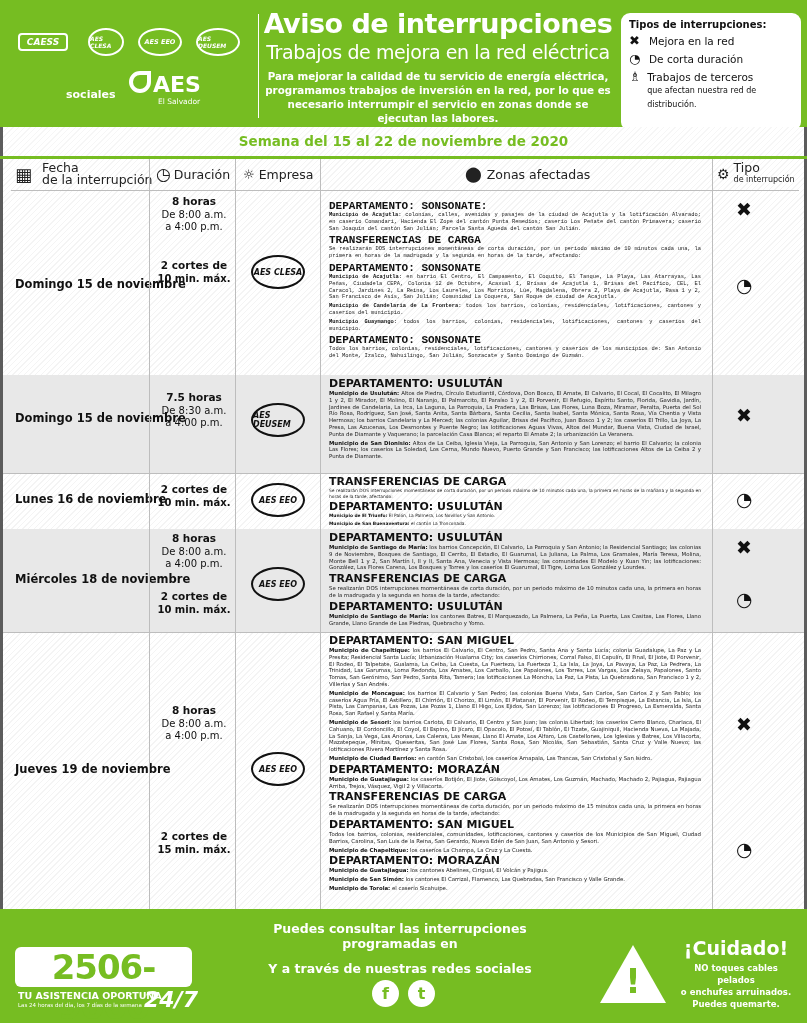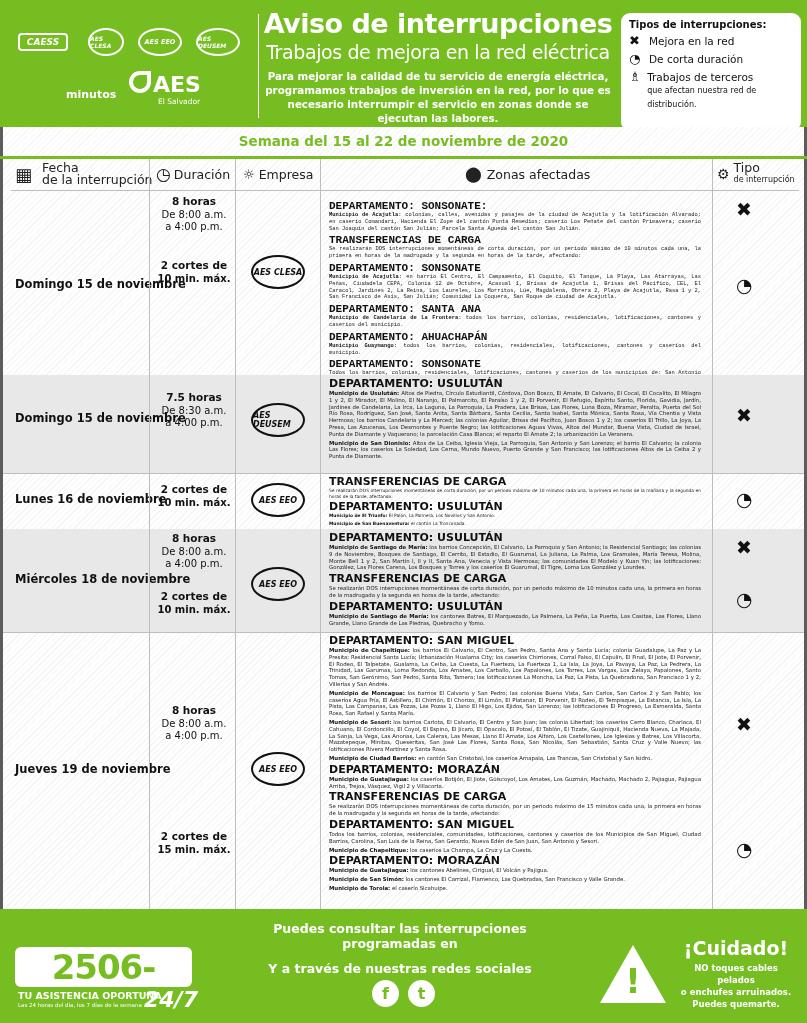--- a/index.html
+++ b/index.html
@@ -50,21 +50,21 @@
 </style>
 </head>
 <body>
 
 <div id="top">
   <div id="logos">
     <div class="logo" style="left:18px;top:33px;width:50px;height:18px;border-radius:4px;font-size:9px">CAESS</div>
     <div class="logo" style="left:88px;top:28px;width:36px;height:28px;border-radius:50%;font-size:6px">AES CLESA</div>
     <div class="logo" style="left:138px;top:28px;width:44px;height:28px;border-radius:50%;font-size:6.5px">AES EEO</div>
     <div class="logo" style="left:196px;top:28px;width:44px;height:28px;border-radius:50%;font-size:6px">AES DEUSEM</div>
-    <span style="position:absolute;left:66px;top:88px;color:#fff;font-weight:bold;font-size:11px">minutos</span>
+    <span style="position:absolute;left:66px;top:88px;color:#fff;font-weight:bold;font-size:11px">sociales</span>
     <span style="position:absolute;left:129px;top:71px;width:22px;height:22px;border-radius:50% 0 50% 50%;border:4px solid #fff"></span>
     <span style="position:absolute;left:153px;top:72px;color:#fff;font-weight:bold;font-size:22px">AES</span>
     <span style="position:absolute;left:158px;top:97px;color:#fff;font-size:7.5px">El Salvador</span>
   </div>
   <div id="vsep"></div>
   <div id="titlebox">
     <div id="t1">Aviso de interrupciones</div>
     <div id="t2">Trabajos de mejora en la red eléctrica</div>
     <div id="t3">Para mejorar la calidad de tu servicio de energía eléctrica, programamos trabajos de inversión en la red, por lo que es necesario interrumpir el servicio en zonas donde se ejecutan las labores.</div>
   </div>
@@ -118,23 +118,21 @@
         <div class="dur" style="top: 4px;"><b>8 horas</b><br><span>De 8:00 a.m.</span><br><span>a 4:00 p.m.</span></div>
         <div class="dur" style="top: 68px;"><b>2 cortes de</b><br><span style="font-weight: bold;">10 min. máx.</span></div>
         <div class="emp" style="top: 64px; font-size: 8px;">AES CLESA</div>
         <div class="zone" style="top: 9px; font-family: Liberation Mono, monospace;">
           <h4>DEPARTAMENTO: SONSONATE:</h4>
           <p><b>Municipio de Acajutla:</b><span> colonias, calles, avenidas y pasajes de la ciudad de Acajutla y la lotificación Alvarado; en caserío Comandari, Hacienda El Zope del cantón Punta Remedios; caserío Los Peñate del cantón Primavera; caserío San Joaquín del cantón San Julián; Parcela Santa Agueda del cantón San Julián.</span></p>
           <h4>TRANSFERENCIAS DE CARGA</h4>
           <p><span>Se realizarán DOS interrupciones momentáneas de corta duración, por un periodo máximo de 10 minutos cada una, la primera en horas de la madrugada y la segunda en horas de la tarde, afectando:</span></p>
           <h4>DEPARTAMENTO: SONSONATE</h4>
           <p><b>Municipio de Acajutla:</b><span> en barrio El Centro, El Campamento, El Coquito, El Tanque, La Playa, Las Atarrayas, Las Peñas, Ciudadela CEPA, Colonia 12 de Octubre, Acaxual 1, Brisas de Acajutla 1, Brisas del Pacífico, CEL, El Caracol, Jardines 2, La Reina, Los Laureles, Los Morritos, Lúe, Magdalena, Obrera 2, Playa de Acajutla, Rasa 1 y 2, San Francisco de Asís, San Julián; Comunidad La Coquera, San Roque de ciudad de Acajutla.</span></p>
-          <h4>DEPARTAMENTO: SANTA ANA</h4>
           <p><b>Municipio de Candelaria de La Frontera:</b><span> todos los barrios, colonias, residenciales, lotificaciones, cantones y caseríos del municipio.</span></p>
-          <h4>DEPARTAMENTO: AHUACHAPÁN</h4>
           <p><b>Municipio Guaymango:</b><span> todos los barrios, colonias, residenciales, lotificaciones, cantones y caseríos del municipio.</span></p>
           <h4>DEPARTAMENTO: SONSONATE</h4>
           <p><span>Todos los barrios, colonias, residenciales, lotificaciones, cantones y caseríos de los municipios de: San Antonio del Monte, Izalco, Nahuilingo, San Julián, Sonzacate y Santo Domingo de Guzmán.</span></p>
         </div>
         <div class="tipo" style="top: 8px;">✖</div>
         <div class="tipo" style="top: 84px;">◔</div>
       </div>
       <div class="hline" style="top: 216px; left: 0px; width: 801px;"></div>
       <div class="row gray" style="top: 216px; height: 98px;">
         <div class="date" style="top: 36px;">Domingo 15 de noviembre</div>

